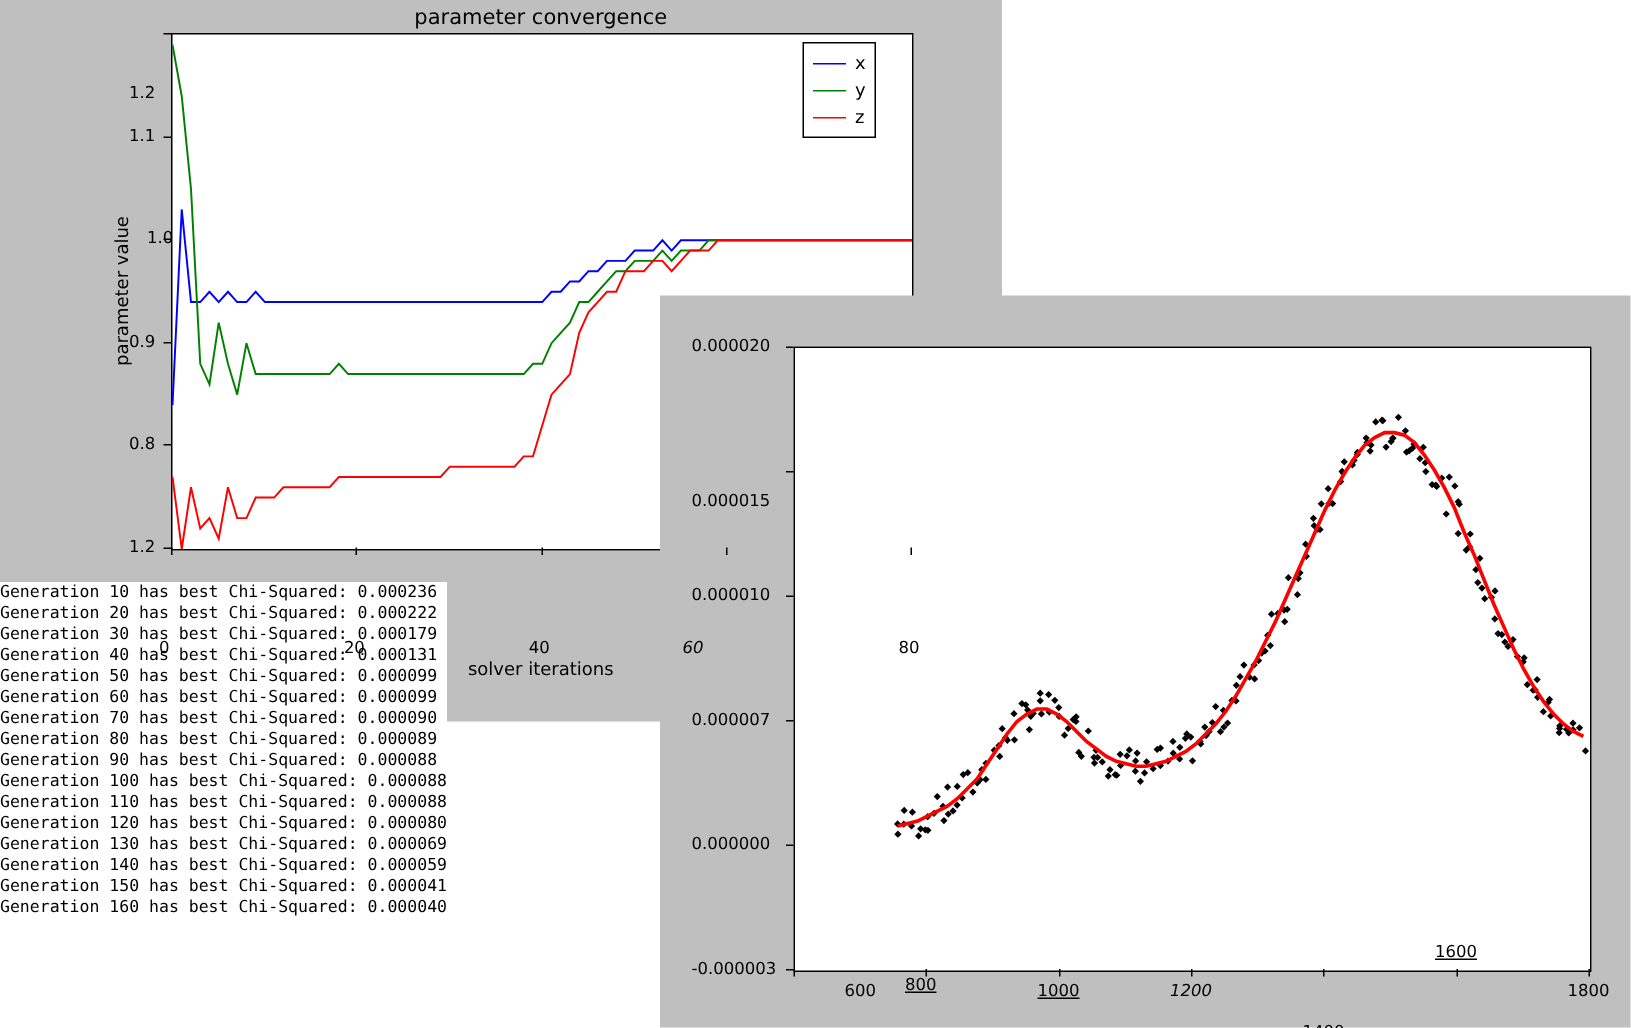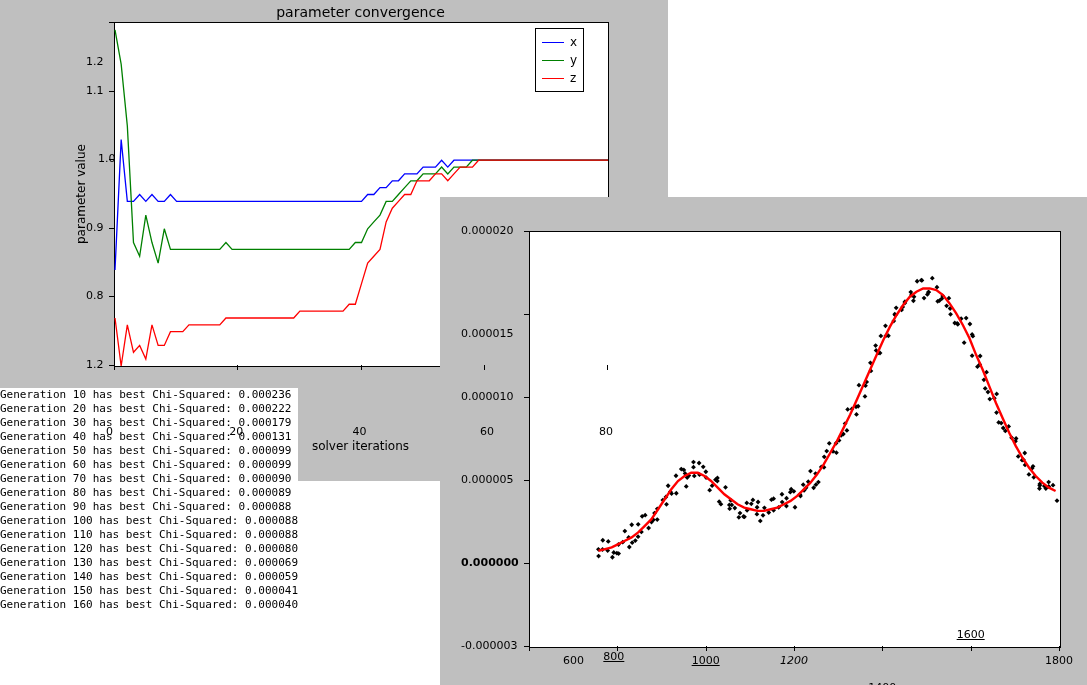--- a/index.html
+++ b/index.html
@@ -279,21 +279,21 @@
     </svg>
 </div>
 
 <div class="tick" style="left: 114px; top: 365px; width: 1px; height: 5px;"></div>
 <div class="tick-label" style="left: 106px; top: 425px;">0</div>
 <div class="tick" style="left: 237.25px; top: 365px; width: 1px; height: 5px;"></div>
 <div class="tick-label" style="left: 229.25px; top: 425px;">20</div>
 <div class="tick" style="left: 360.5px; top: 365px; width: 1px; height: 5px;"></div>
 <div class="tick-label" style="left: 352.5px; top: 425px;">40</div>
 <div class="tick" style="left: 483.75px; top: 365px; width: 1px; height: 5px;"></div>
-<div class="tick-label" style="left: 480px; top: 425px;">60</div>
+<div class="tick-label" style="left: 455px; top: 425px; font-style: italic;">60</div>
 <div class="tick" style="left: 607px; top: 365px; width: 1px; height: 5px;"></div>
 <div class="tick-label" style="left: 599px; top: 425px;">80</div>
 <div class="tick" style="left: 109px; top: 365px; width: 5px; height: 1px;"></div>
 <div class="tick-label" style="left: 86px; top: 358px;">1.2</div>
 <div class="tick" style="left: 109px; top: 296.4px; width: 5px; height: 1px;"></div>
 <div class="tick-label" style="left: 86px; top: 289.4px;">0.8</div>
 <div class="tick" style="left: 109px; top: 227.8px; width: 5px; height: 1px;"></div>
 <div class="tick-label" style="left: 86px; top: 220.8px;">0.9</div>
 <div class="tick" style="left: 109px; top: 159.2px; width: 5px; height: 1px;"></div>
 <div class="tick-label" style="left: 98px; top: 152.2px;">1.0</div>
@@ -311,21 +311,21 @@
 <div class="tick-label" style="left: 780px; top: 654px; font-style: italic;">1200</div>
 <div class="tick" style="left: 882.333px; top: 646px; width: 1px; height: 5px;"></div>
 <div class="tick-label" style="left: 868.333px; top: 681px; text-decoration: underline;">1400</div>
 <div class="tick" style="left: 970.667px; top: 646px; width: 1px; height: 5px;"></div>
 <div class="tick-label" style="left: 956.667px; top: 628px; text-decoration: underline;">1600</div>
 <div class="tick" style="left: 1059px; top: 646px; width: 1px; height: 5px;"></div>
 <div class="tick-label" style="left: 1045px; top: 654px;">1800</div>
 <div class="tick" style="left: 524px; top: 646px; width: 5px; height: 1px;"></div>
 <div class="tick-label" style="left: 461px; top: 639px;">-0.000003</div>
 <div class="tick" style="left: 524px; top: 563px; width: 5px; height: 1px;"></div>
-<div class="tick-label" style="left: 461px; top: 556px; font-weight: bold;">0.000000</div>
+<div class="tick-label" style="left: 461px; top: 556px;">0.000000</div>
 <div class="tick" style="left: 524px; top: 480px; width: 5px; height: 1px;"></div>
-<div class="tick-label" style="left: 461px; top: 473px;">0.000005</div>
+<div class="tick-label" style="left: 461px; top: 473px;">0.000007</div>
 <div class="tick" style="left: 524px; top: 397px; width: 5px; height: 1px;"></div>
 <div class="tick-label" style="left: 461px; top: 390px;">0.000010</div>
 <div class="tick" style="left: 524px; top: 314px; width: 5px; height: 1px;"></div>
 <div class="tick-label" style="left: 461px; top: 307px; margin-top: 20px;">0.000015</div>
 <div class="tick" style="left: 524px; top: 231px; width: 5px; height: 1px;"></div>
 <div class="tick-label" style="left: 461px; top: 224px;">0.000020</div>
 
 </body></html>

